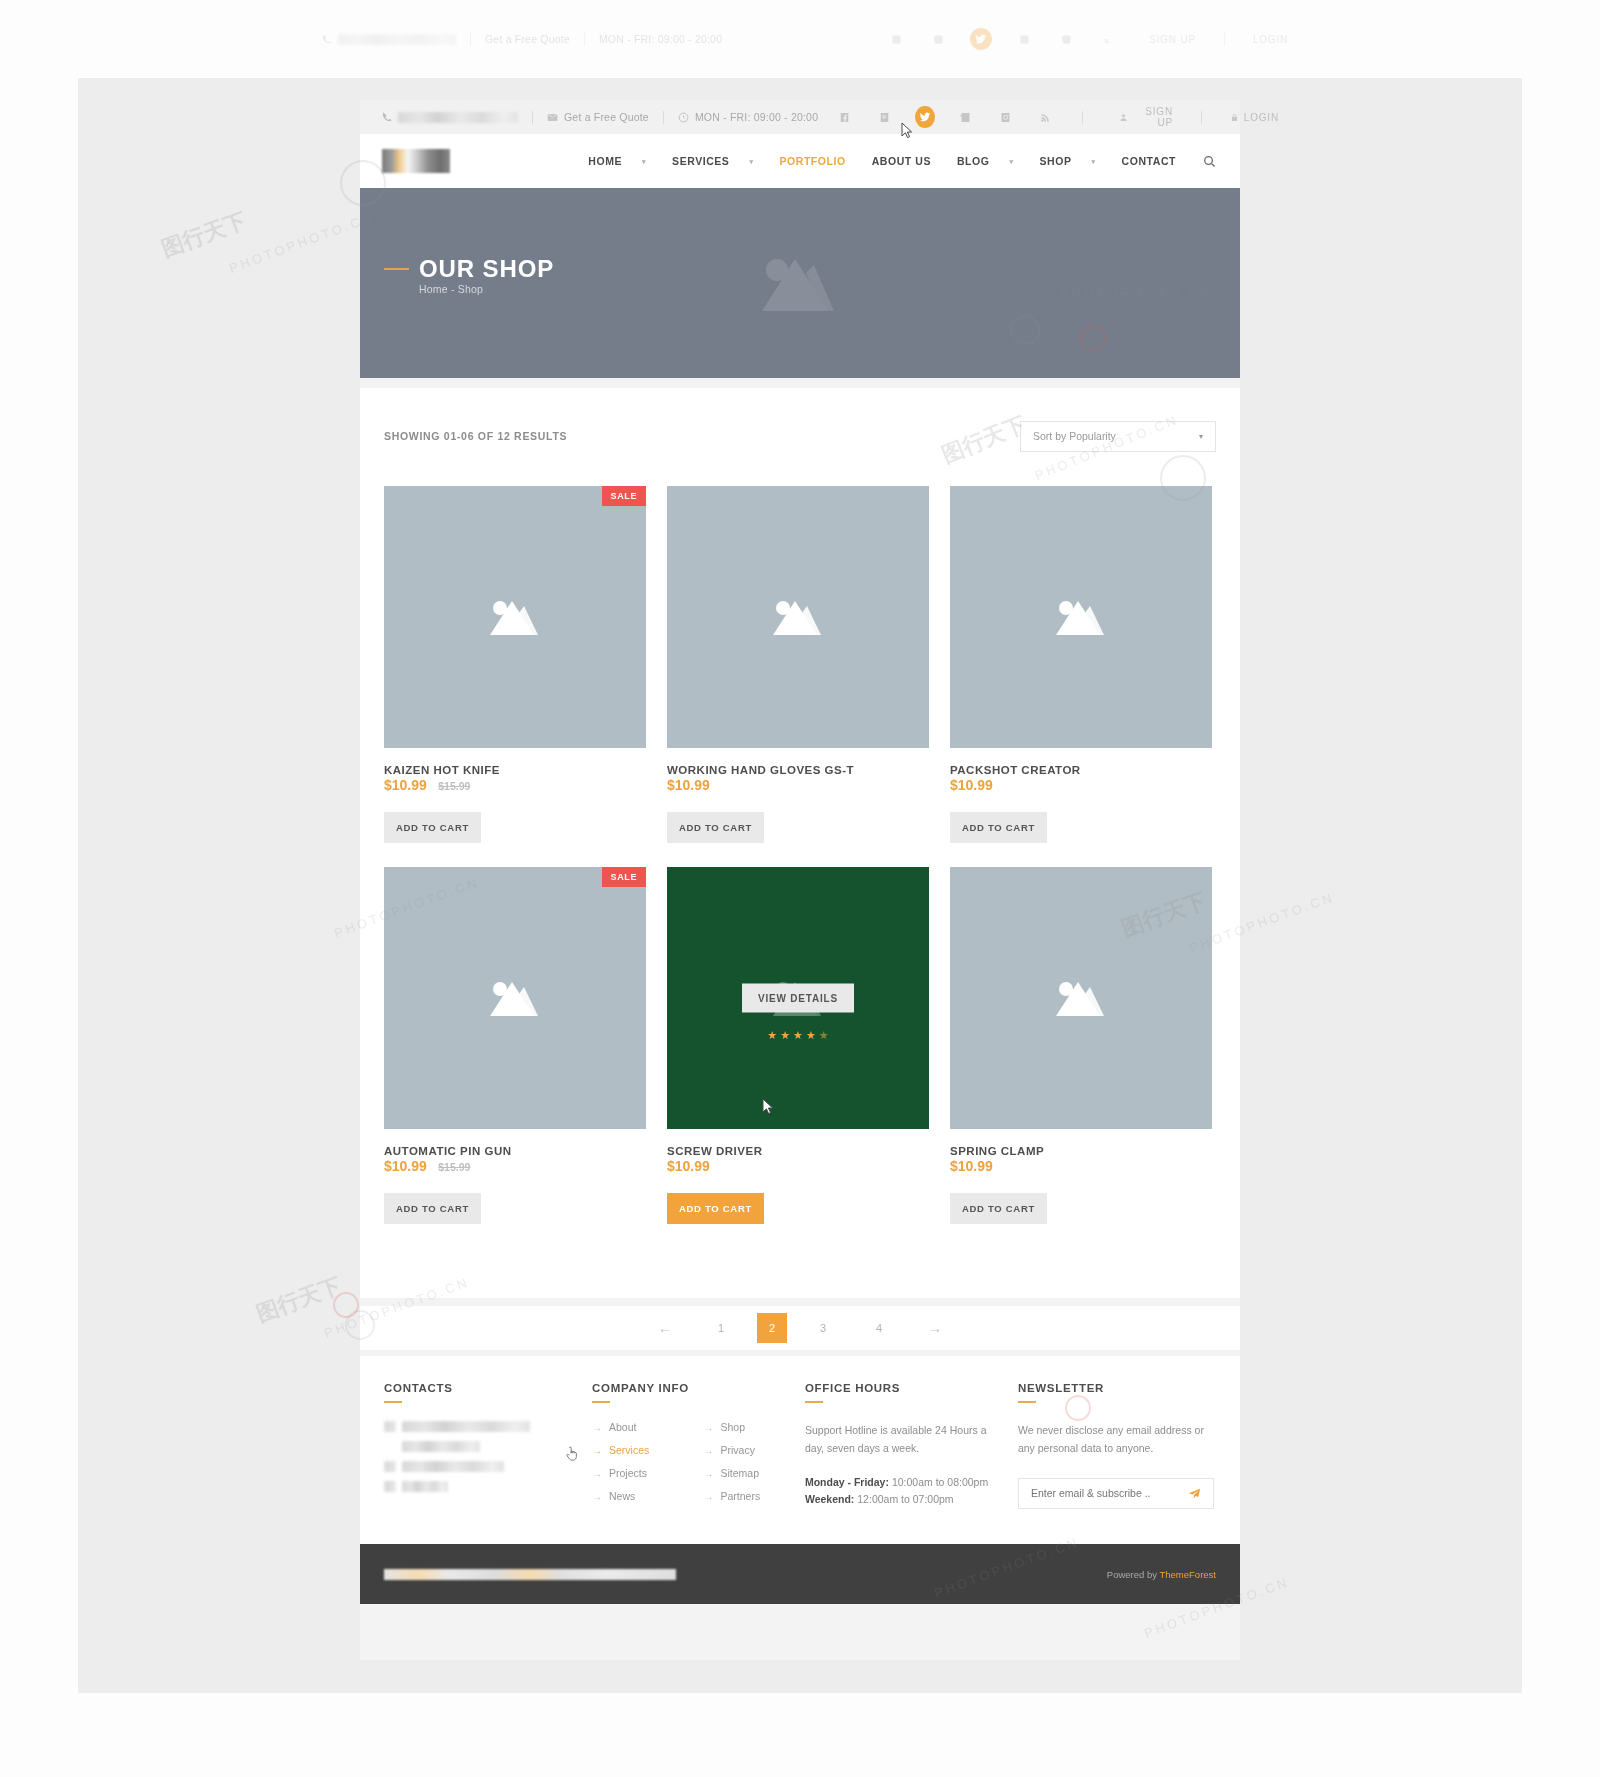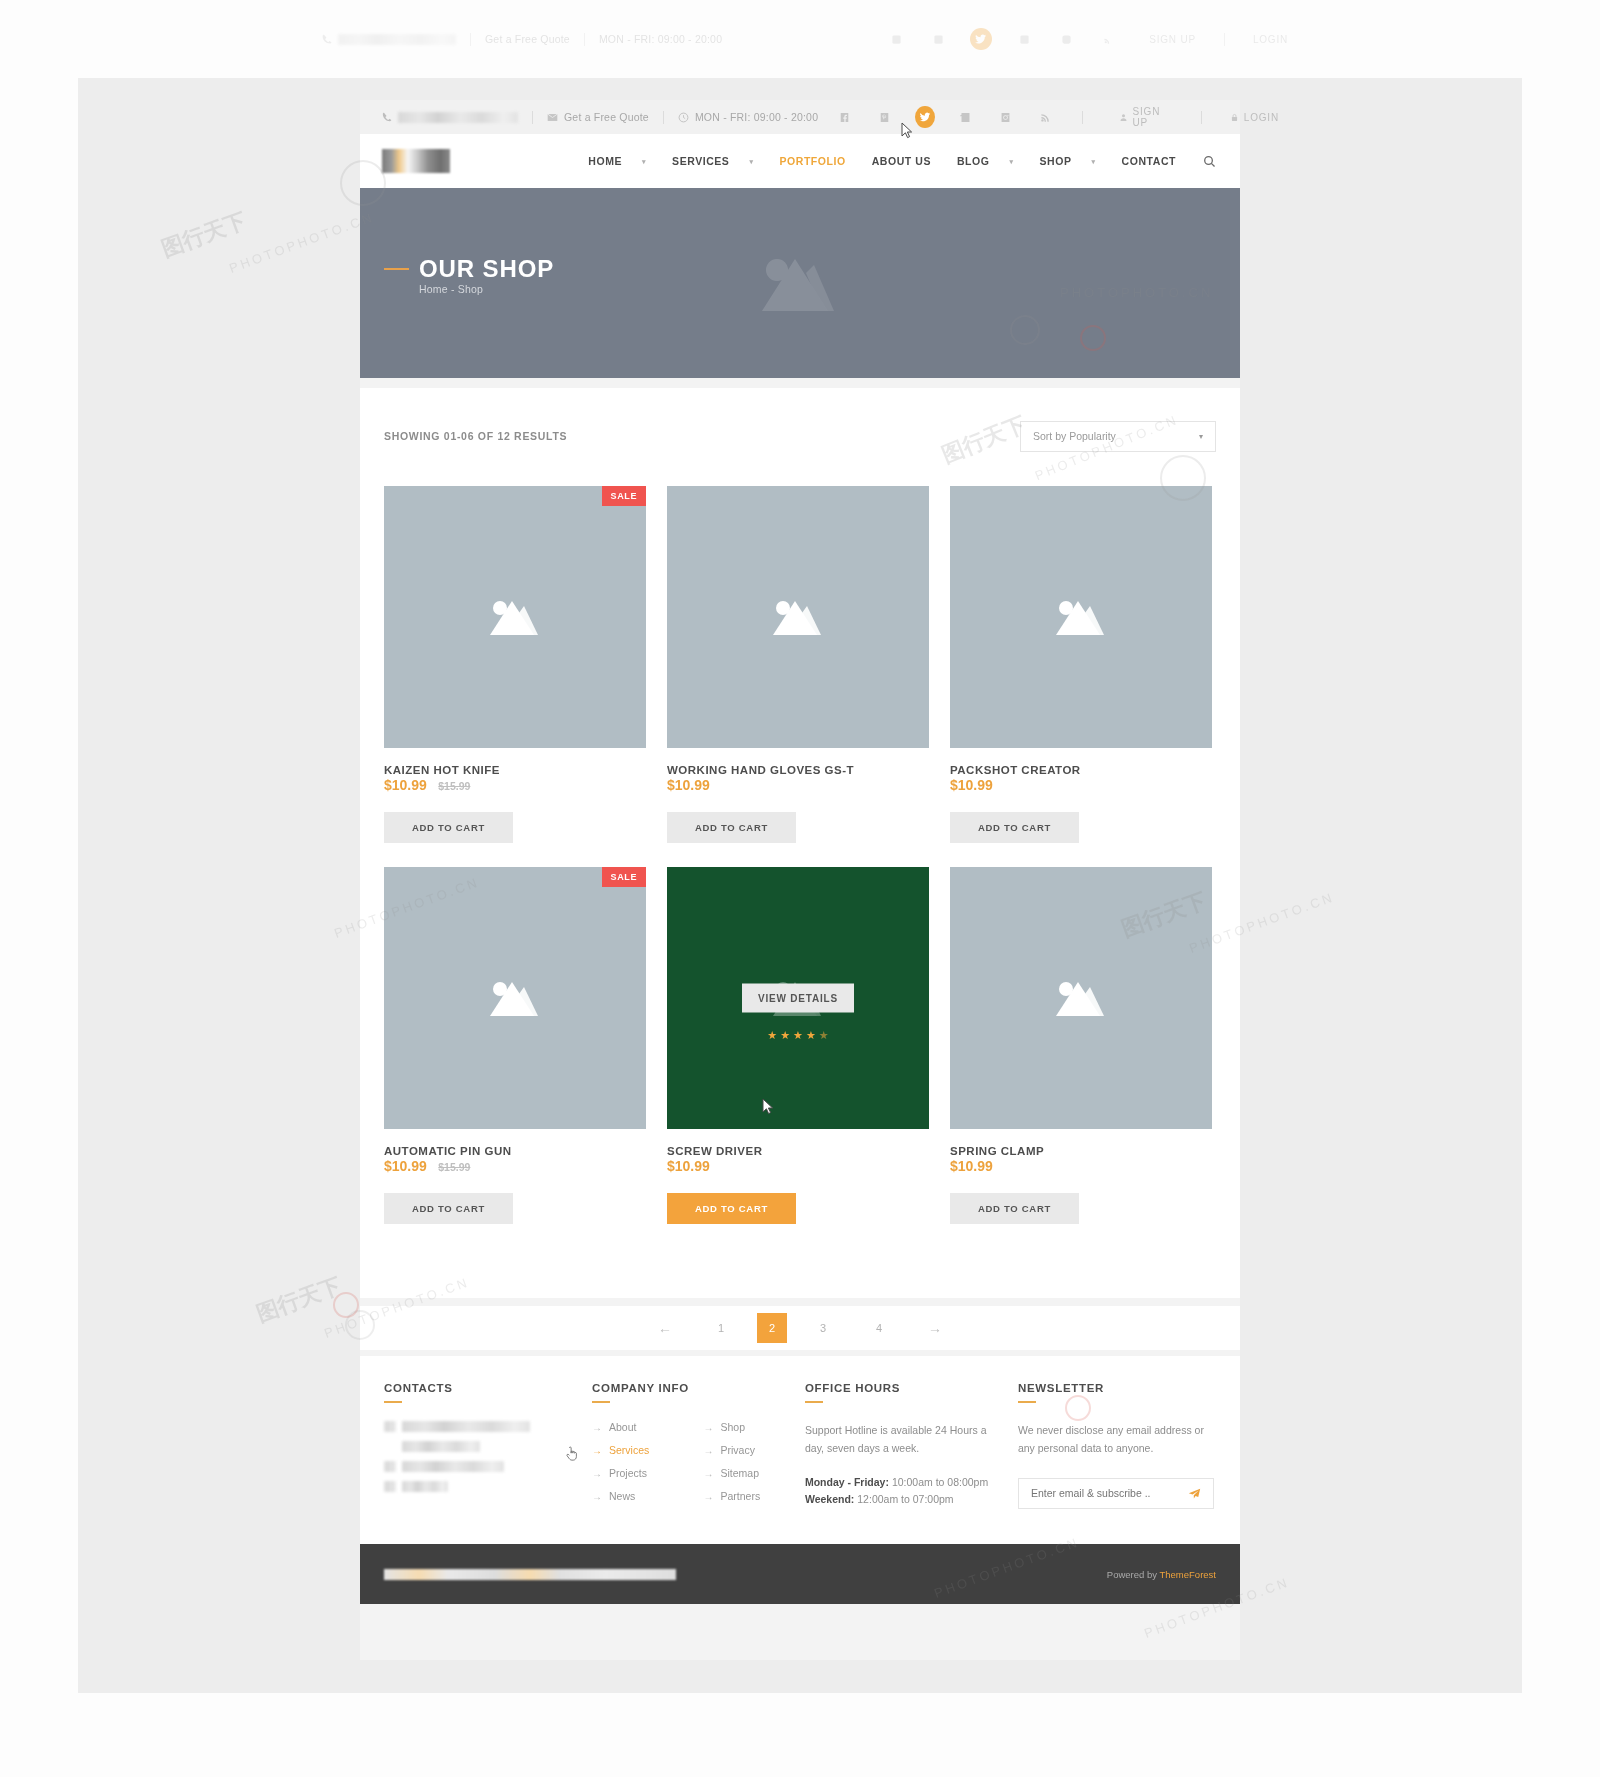--- a/index.html
+++ b/index.html
@@ -40,21 +40,21 @@
     font-size:10.5px; color:#a8a8a8; letter-spacing:.2px;
     padding:0 14px; white-space:nowrap;
   }
   .tb-sep { width:1px; height:13px; background:#dcdcdc; }
   .blurred {
     display:inline-block; height:11px; border-radius:1px;
     background:linear-gradient(90deg,#d8d8d8 0%,#e6e6e6 18%,#d2d2d2 33%,#e9e9e9 52%,#dadada 70%,#efefef 88%,#e2e2e2 100%);
     filter: blur(1.4px);
   }
   .tb-right {
-    margin-left:auto; display:flex; align-items:center; gap:16px; padding-right:10px;
+    margin-left:auto; display:flex; align-items:center; gap:16px; padding-right:10px;text-align:right;
   }
   .soc {
     width:20px; height:20px; display:flex; align-items:center; justify-content:center;
     color:#c4c4c4; margin:0 3px;
   }
   .soc svg { width:11px; height:11px; fill:#c6c6c6; }
   .soc.active {
     background:#f0a63c; border-radius:50%; width:22px; height:22px;
   }
   .soc.active svg { fill:#ffffff; width:12px; height:12px; }
@@ -157,21 +157,21 @@
     letter-spacing:.5px;
   }
   .p-price { margin-top:9px; font-size:14px; font-weight:bold; color:#eda23c; }
   .p-old {
     margin-left:7px; font-size:10.5px; color:#bfbfbf; text-decoration:line-through;
     font-weight:bold;
   }
   .btn-cart {
     margin-top:18px; display:inline-block;
     background:#e9e9e9; color:#555; font-size:9.5px; font-weight:bold;
-    letter-spacing:.7px; padding:10px 28px;
+    letter-spacing:.7px; padding:10px 12px;
   }
   .btn-cart.primary { background:#f3a33c; color:#ffffff; }
 
   
   .pager {
     position:absolute; left:0; top:1206px; width:880px; height:44px;
     background:#ffffff; display:flex; align-items:center; justify-content:center; gap:0;
   }
   .pg {
     width:30px; height:30px; display:flex; align-items:center; justify-content:center;

